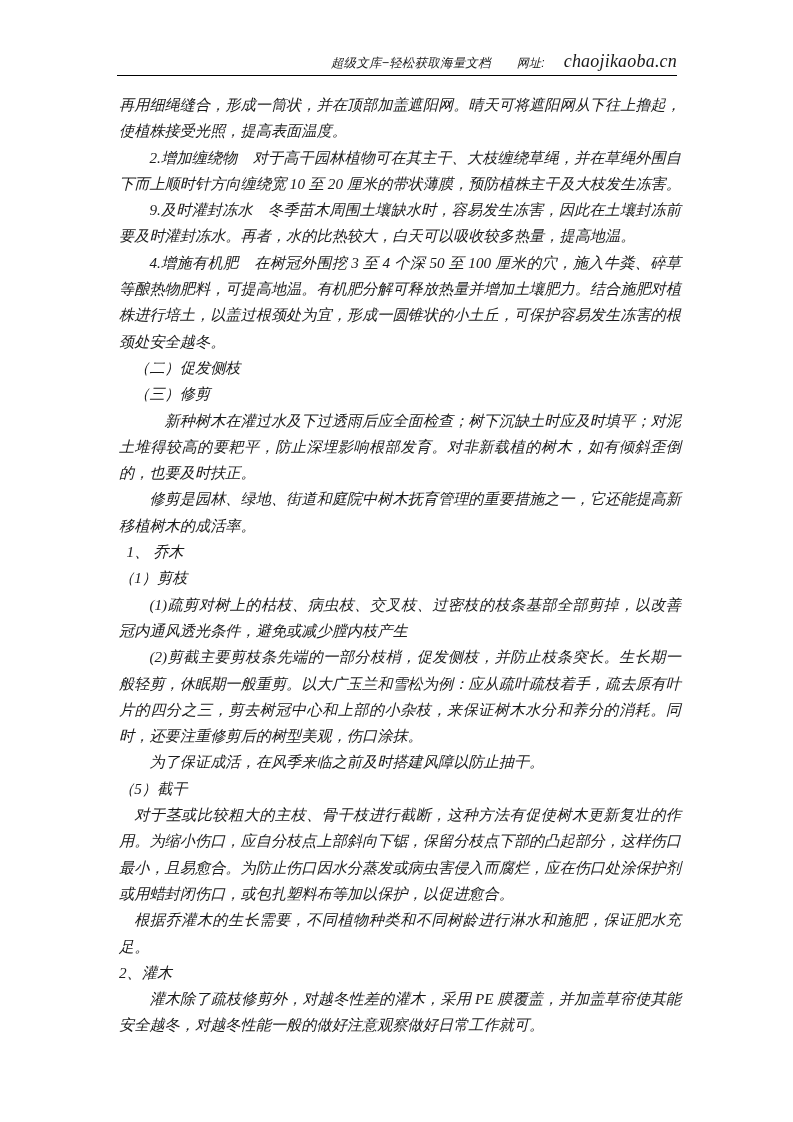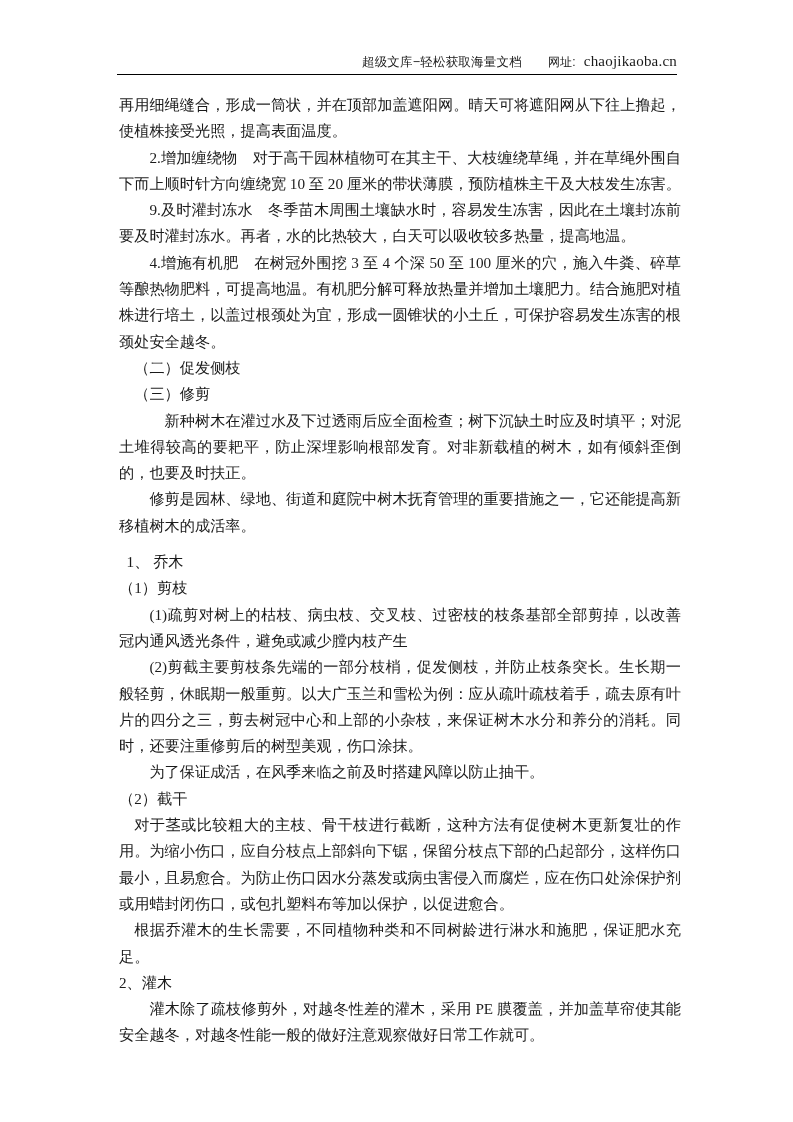--- a/index.html
+++ b/index.html
@@ -11,20 +11,21 @@
     font-family: "Liberation Serif", "DejaVu Serif", serif;
     color: #1a1a1a;
   }
   .page {
     position: relative;
     width: 793px;
     height: 1122px;
     background: #ffffff;
     overflow: hidden;
     box-sizing: border-box;
+    font-style: italic;
   }
   
   .header {
     position: absolute;
     left: 117px;
     top: 52px;
     width: 560px;
     box-sizing: border-box;
   }
   .header-line {
@@ -41,22 +42,22 @@
     font-family: "Liberation Sans", "DejaVu Sans", sans-serif;
     font-size: 12.5px;
   }
   .header-gap { display: inline-block; width: 26px; }
   .header-url-label {
     font-family: "Liberation Sans", "DejaVu Sans", sans-serif;
     font-size: 12px;
   }
   .header-url {
     font-family: "Liberation Serif", "DejaVu Serif", serif;
-    font-size: 15px;
-    margin-left: 8px;
+    font-size: 18px;
+    margin-left: 19px;
   }
   .header-rule {
     margin-top: 3px;
     border-top: 1.6px solid #000000;
     width: 560px;
   }
   
   .body-text {
     position: absolute;
     left: 119px;
@@ -70,21 +71,21 @@
   }
   .para {
     margin: 0;
     text-align: justify;
     text-justify: inter-ideograph;
     word-break: break-all;
   }
   .indent-2 { text-indent: 2em; }
   .indent-1 { text-indent: 1em; }
   .indent-0 { text-indent: 0; }
-  .indent-half { text-indent: 0.5em; margin-top: 10px; }
+  .indent-half { text-indent: 0.5em; }
 </style>
 </head>
 <body>
 
 <div class="page">
 
   <div class="header">
     <div class="header-line">
       <span class="header-left">超级文库−轻松获取海量文档</span>
       <span class="header-gap"></span>
@@ -101,21 +102,21 @@
     <p class="para indent-2">4.增施有机肥　在树冠外围挖 3 至 4 个深 50 至 100 厘米的穴，施入牛粪、碎草等酿热物肥料，可提高地温。有机肥分解可释放热量并增加土壤肥力。结合施肥对植株进行培土，以盖过根颈处为宜，形成一圆锥状的小土丘，可保护容易发生冻害的根颈处安全越冬。</p>
     <p class="para indent-1">（二）促发侧枝</p>
     <p class="para indent-1">（三）修剪</p>
     <p class="para" style="text-indent:3em;">新种树木在灌过水及下过透雨后应全面检查；树下沉缺土时应及时填平；对泥土堆得较高的要耙平，防止深埋影响根部发育。对非新载植的树木，如有倾斜歪倒的，也要及时扶正。</p>
     <p class="para indent-2">修剪是园林、绿地、街道和庭院中树木抚育管理的重要措施之一，它还能提高新移植树木的成活率。</p>
     <p class="para indent-half">1、 乔木</p>
     <p class="para indent-0">（1）剪枝</p>
     <p class="para indent-2">(1)疏剪对树上的枯枝、病虫枝、交叉枝、过密枝的枝条基部全部剪掉，以改善冠内通风透光条件，避免或减少膛内枝产生</p>
     <p class="para indent-2">(2)剪截主要剪枝条先端的一部分枝梢，促发侧枝，并防止枝条突长。生长期一般轻剪，休眠期一般重剪。以大广玉兰和雪松为例：应从疏叶疏枝着手，疏去原有叶片的四分之三，剪去树冠中心和上部的小杂枝，来保证树木水分和养分的消耗。同时，还要注重修剪后的树型美观，伤口涂抹。</p>
     <p class="para indent-2">为了保证成活，在风季来临之前及时搭建风障以防止抽干。</p>
-    <p class="para indent-0">（2）截干</p>
+    <p class="para indent-0">（5）截干</p>
     <p class="para indent-1">对于茎或比较粗大的主枝、骨干枝进行截断，这种方法有促使树木更新复壮的作用。为缩小伤口，应自分枝点上部斜向下锯，保留分枝点下部的凸起部分，这样伤口最小，且易愈合。为防止伤口因水分蒸发或病虫害侵入而腐烂，应在伤口处涂保护剂或用蜡封闭伤口，或包扎塑料布等加以保护，以促进愈合。</p>
     <p class="para indent-1">根据乔灌木的生长需要，不同植物种类和不同树龄进行淋水和施肥，保证肥水充足。</p>
     <p class="para indent-0">2、灌木</p>
     <p class="para indent-2">灌木除了疏枝修剪外，对越冬性差的灌木，采用 PE 膜覆盖，并加盖草帘使其能安全越冬，对越冬性能一般的做好注意观察做好日常工作就可。</p>
 
   </div>
 
 </div>
 
 </body></html>

